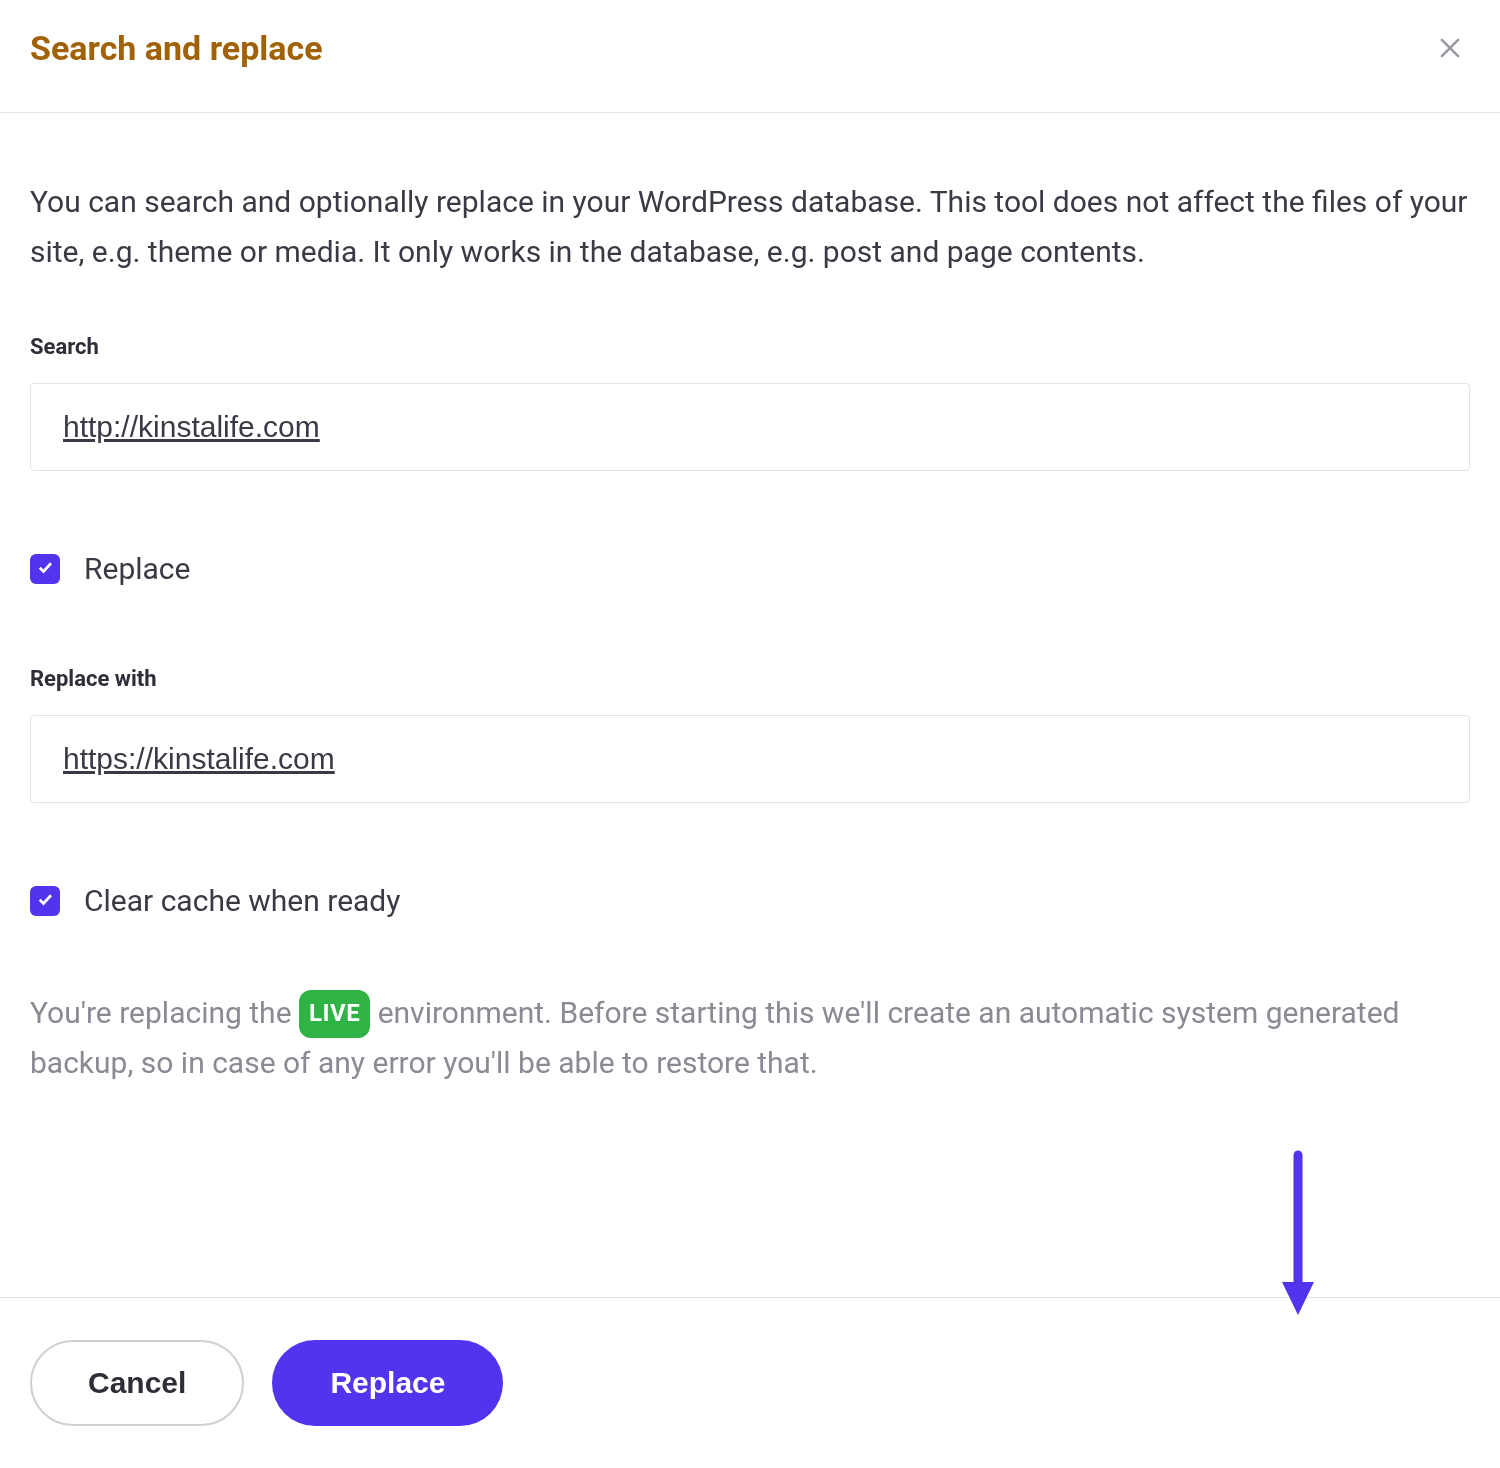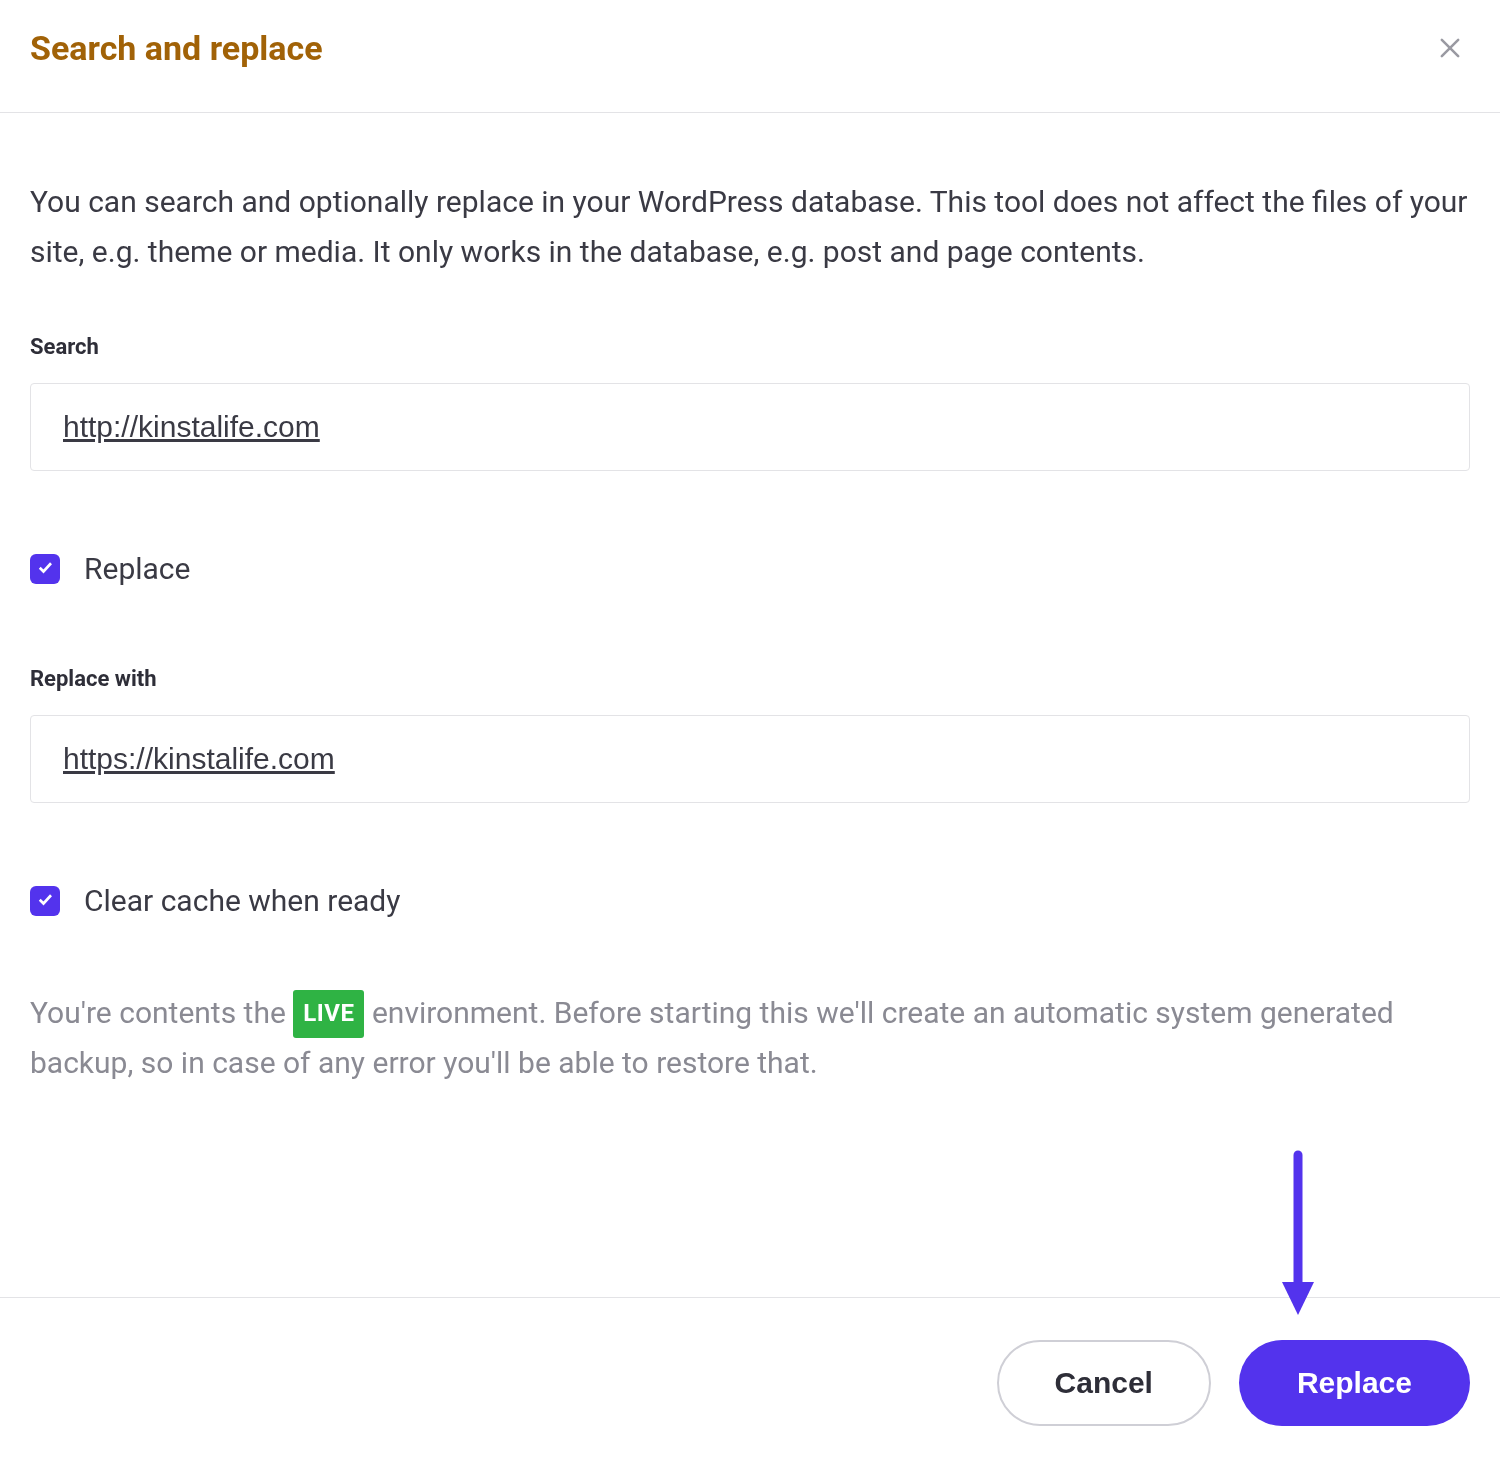--- a/index.html
+++ b/index.html
@@ -104,38 +104,38 @@
     color:var(--muted);
     margin-top:70px;
   }
   .env-badge{
     display:inline-block;
     background:var(--green);
     color:#fff;
     font-weight:700;
     font-size:24px;
     padding:4px 10px;
-    border-radius:3px;
+    border-radius:12px;
     vertical-align:2px;
     letter-spacing:0.5px;
   }
 
   .arrow-overlay{
     position:absolute;
     left:1278px;
     top:1150px;
     pointer-events:none;
   }
   .arrow-overlay svg{display:block;}
 
   .modal-footer{
     border-top:1px solid var(--border);
     padding:42px 30px;
     display:flex;
-    justify-content:flex-end;
+    justify-content:flex-start;
     gap:28px;
   }
   .btn{
     font-size:30px;
     font-weight:600;
     padding:24px 56px;
     border-radius:999px;
     cursor:pointer;
     border:2px solid transparent;
     min-width:200px;
@@ -199,21 +199,21 @@
         <span>
           <svg viewBox="0 0 24 24">
               <polyline points="5 13 10 18 20 7"></polyline>
             </svg>
         </span>
       </div>
       <div class="check-label">Clear cache when ready</div>
     </div>
 
     <div class="warning">
-      <span>You're contents the </span>
+      <span>You're replacing the </span>
       <span class="env-badge">LIVE</span>
       <span> environment. Before starting this we'll create an automatic system generated backup, so in case of any error you'll be able to restore that.</span>
     </div>
 
   </div>
 
   <div class="modal-footer">
     <button class="btn btn-secondary">Cancel</button>
     <button class="btn btn-primary">Replace</button>
   </div>

